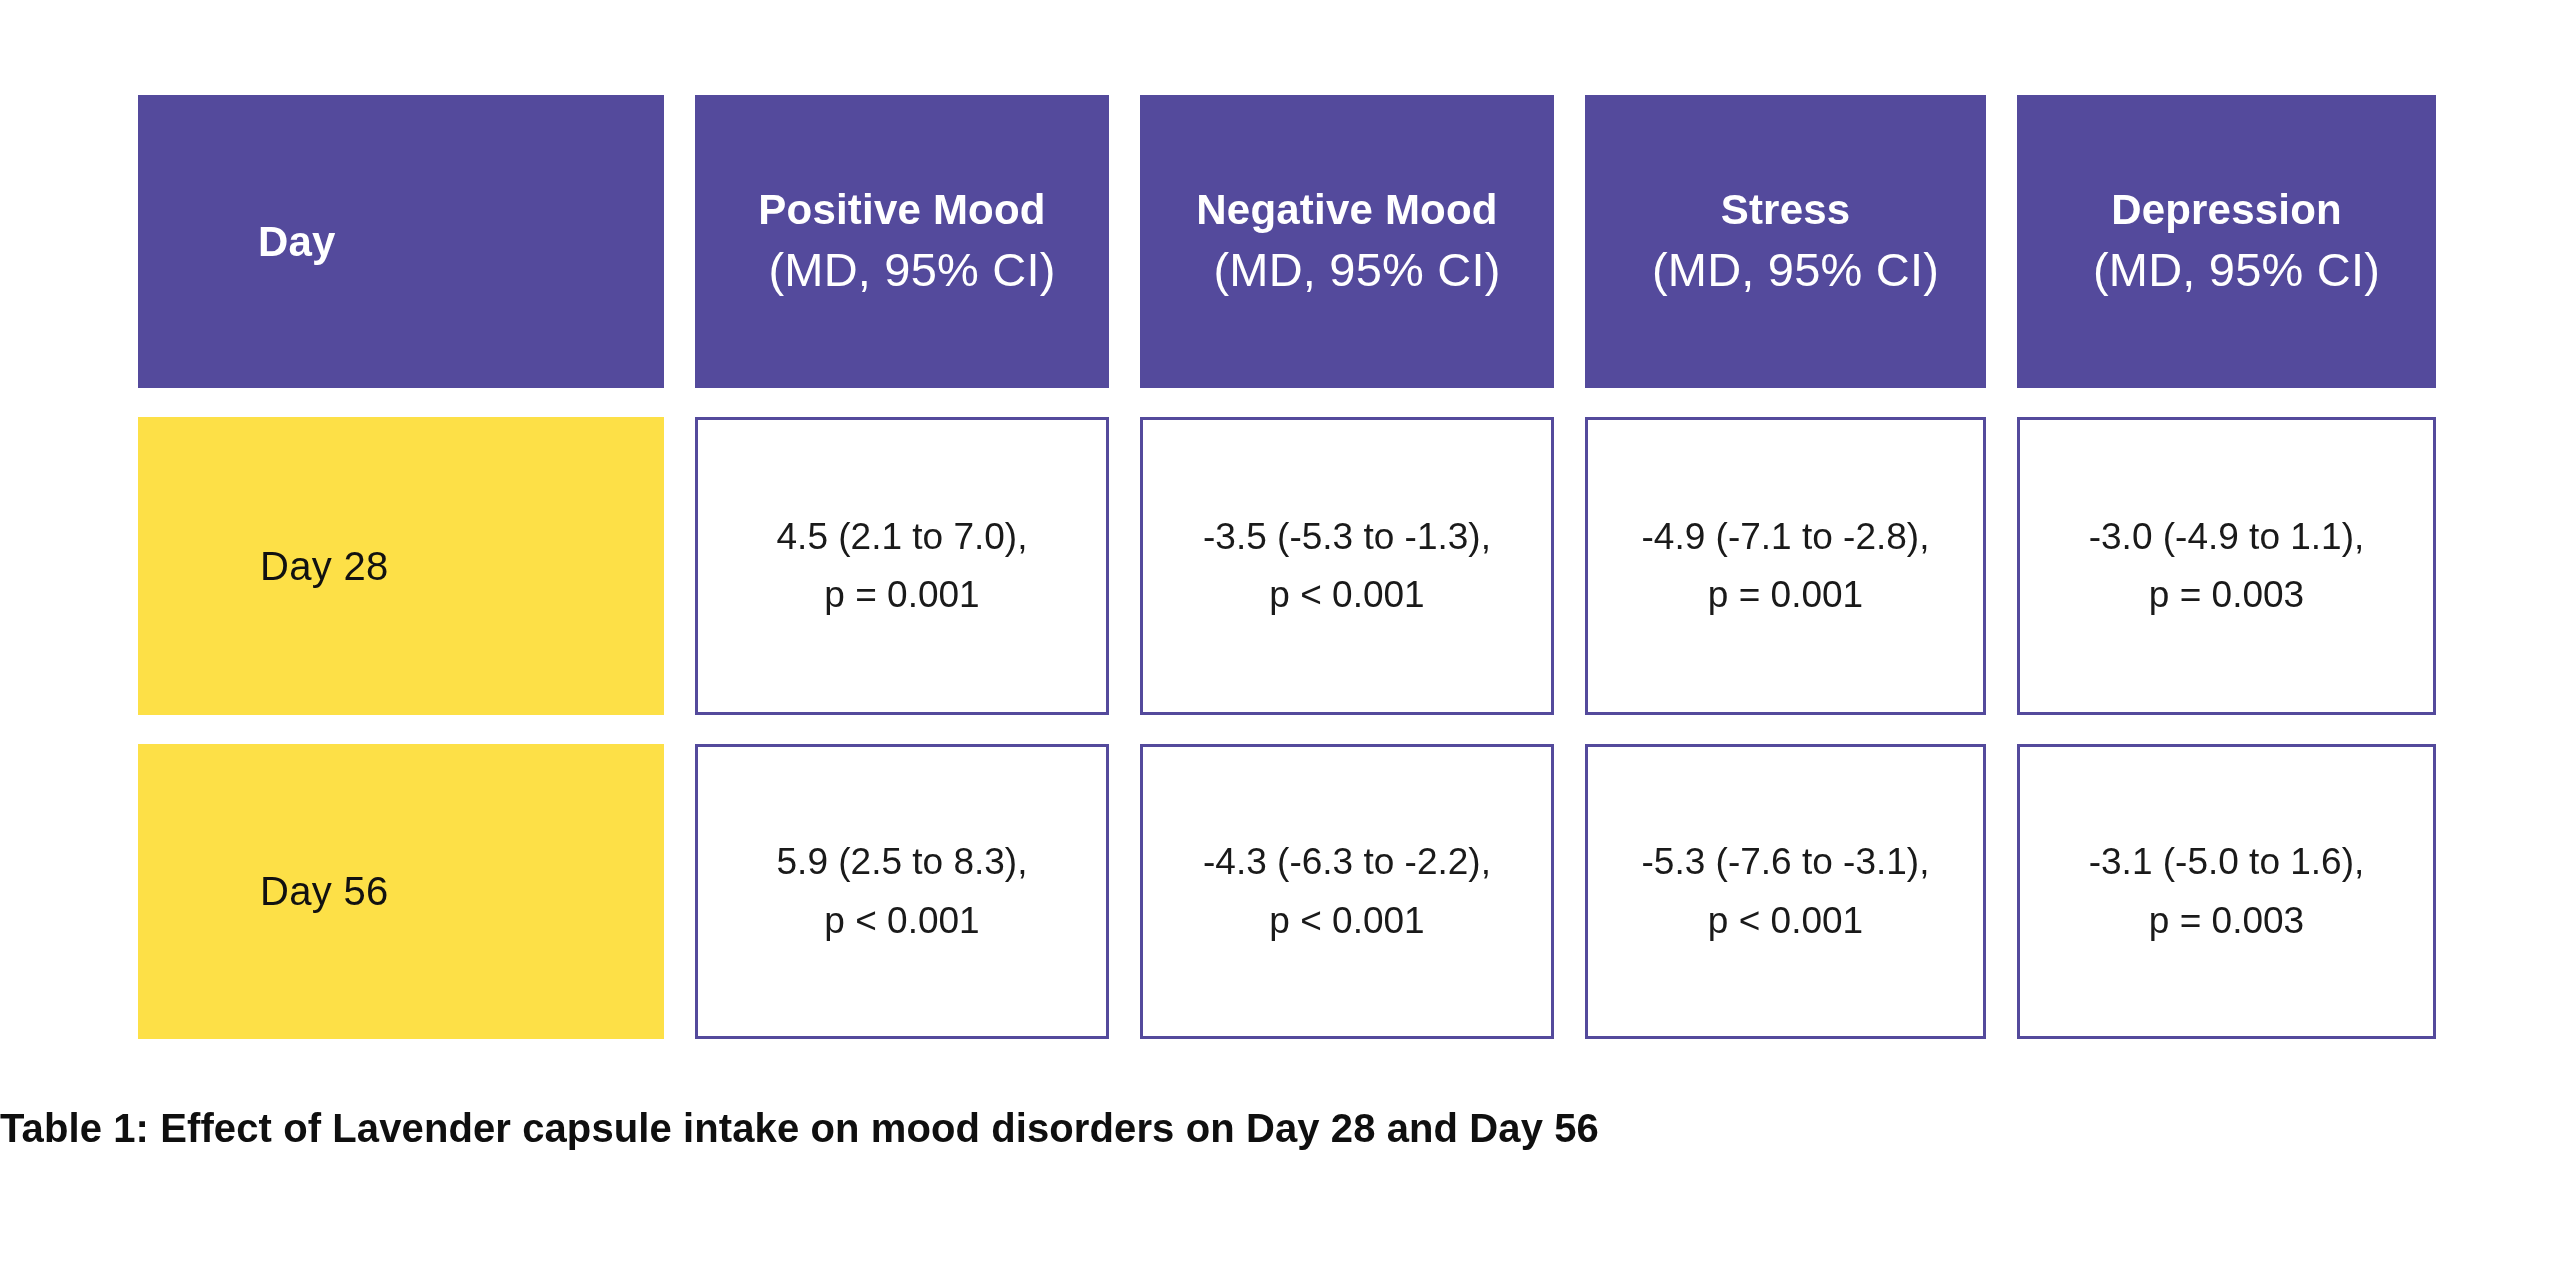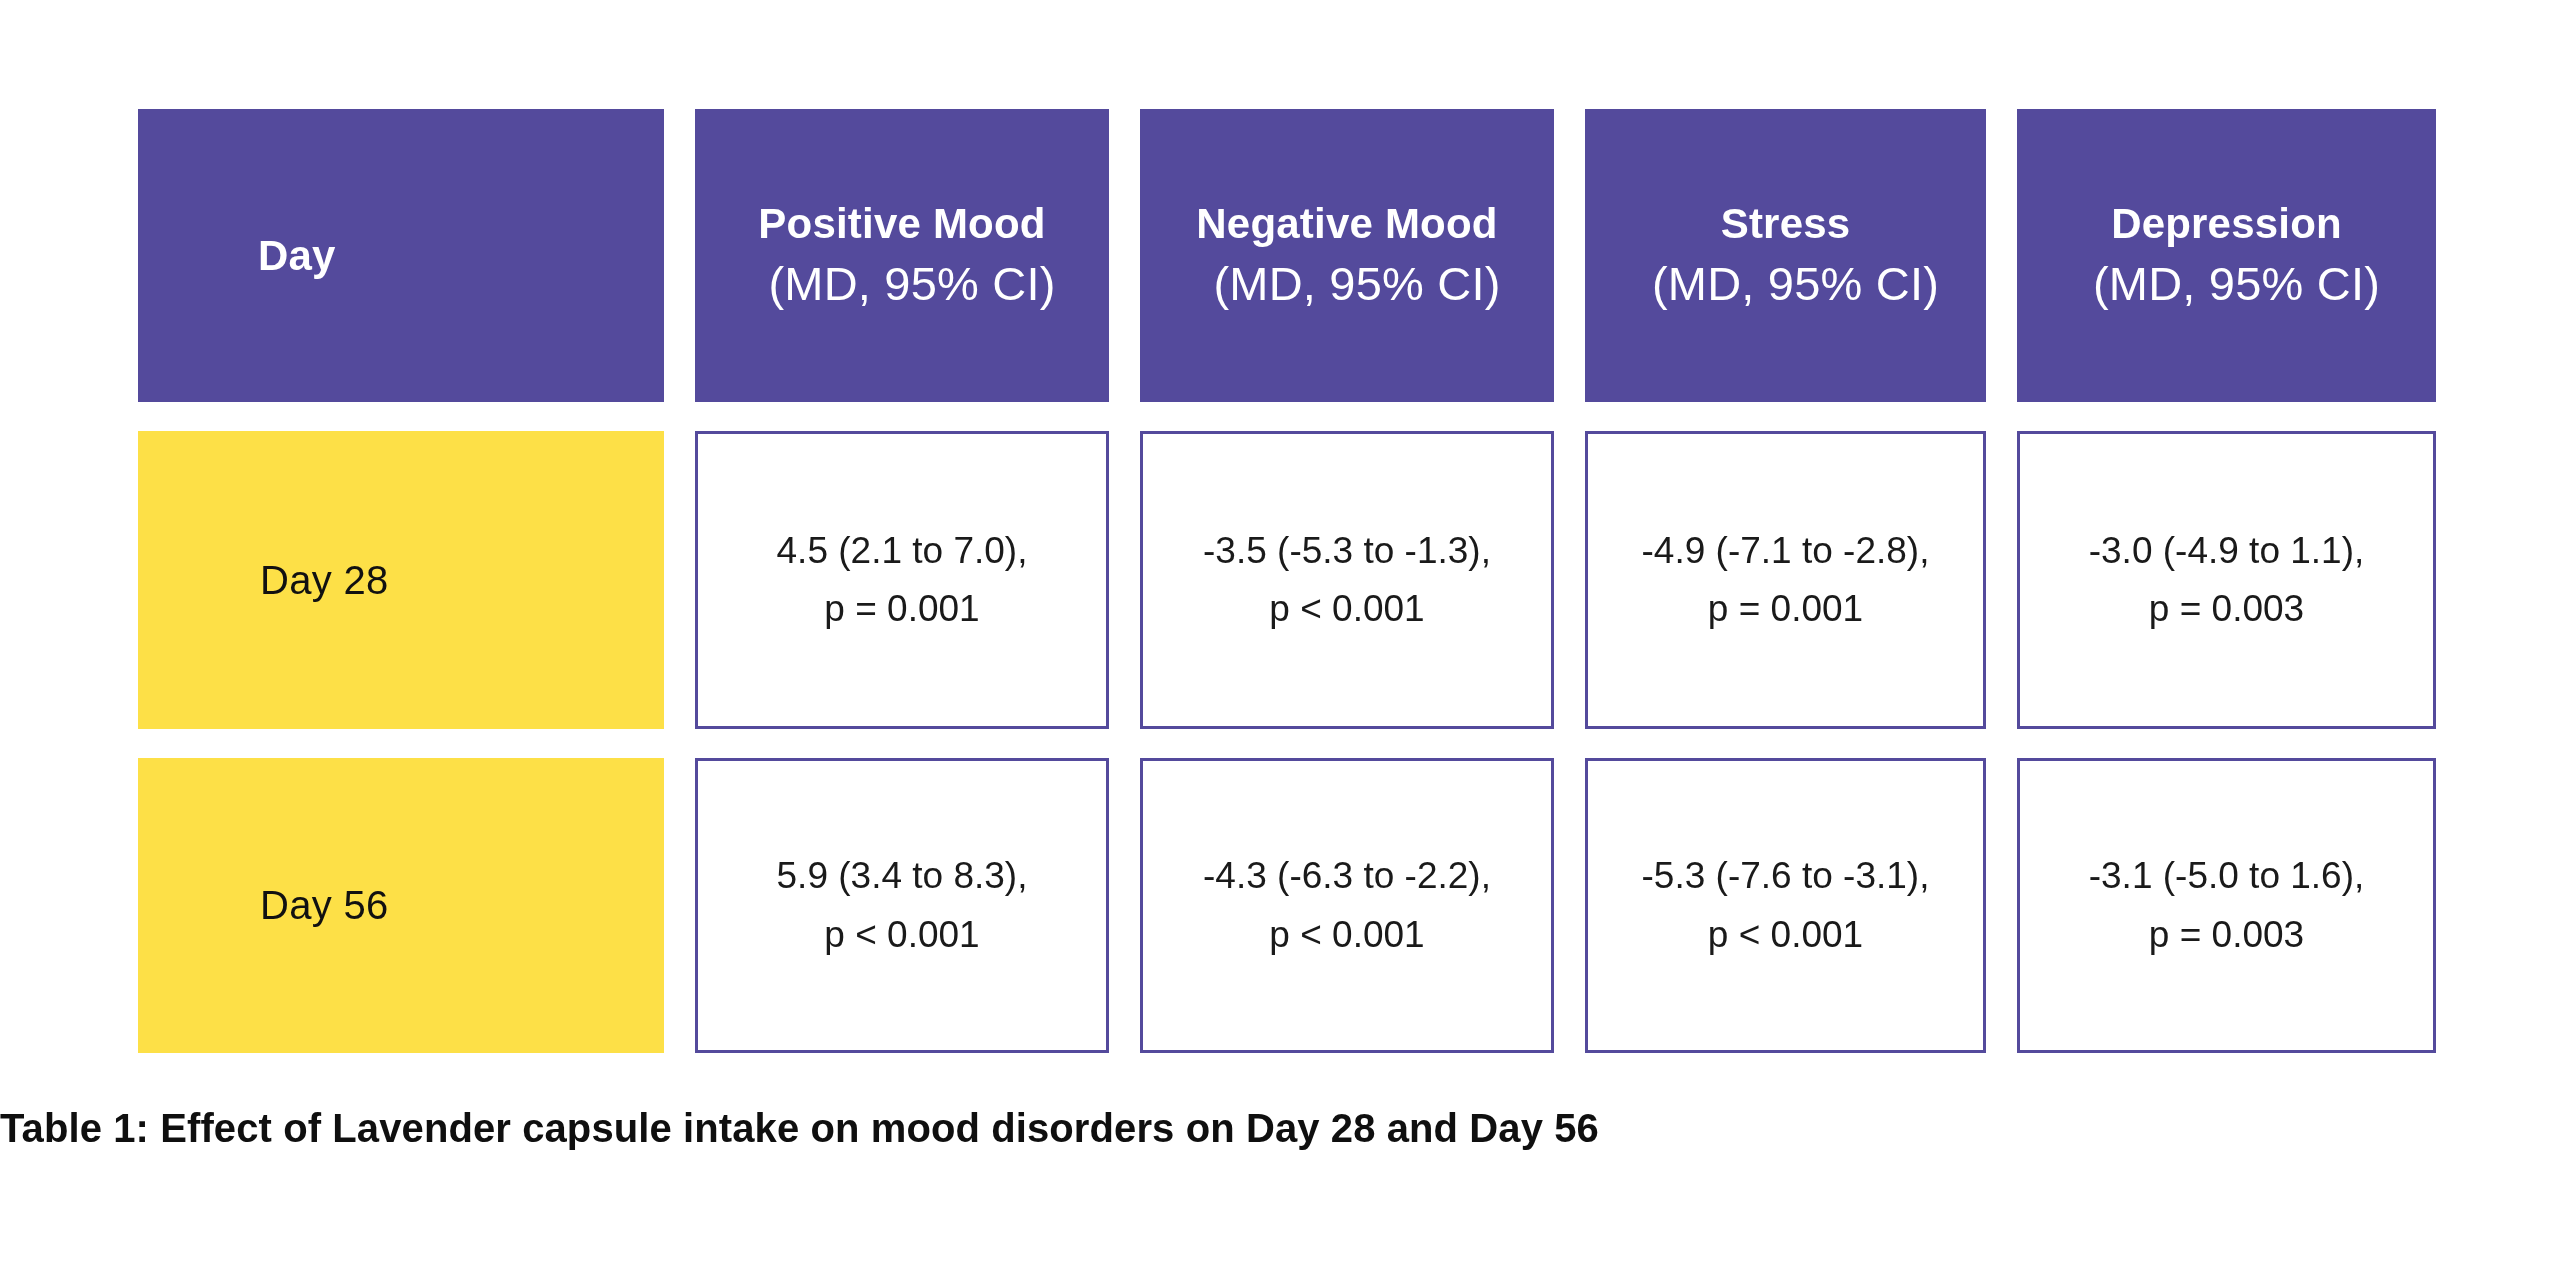--- a/index.html
+++ b/index.html
@@ -18,21 +18,21 @@
     position: relative;
     width: 2576px;
     height: 1266px;
     box-sizing: border-box;
   }
 
   
   .table-wrap {
     position: absolute;
     left: 138px;
-    top: 109px;
+    top: 95px;
     width: 2313px;
     height: 944px;
   }
 
   .grid {
     display: grid;
     grid-template-columns: 526px 414px 414px 401px 419px;
     grid-template-rows: 293px 298px 295px;
     column-gap: 31px;
     row-gap: 29px;
@@ -171,21 +171,21 @@
       <div class="dcell">
         <span class="d-line1">-3.0 (-4.9 to 1.1),</span>
         <span class="d-line2">p = 0.003</span>
       </div>
 
       <div class="ycell">
         <span>Day 56</span>
       </div>
 
       <div class="dcell">
-        <span class="d-line1">5.9 (3.4 to 8.3),</span>
+        <span class="d-line1">5.9 (2.5 to 8.3),</span>
         <span class="d-line2">p &lt; 0.001</span>
       </div>
 
       <div class="dcell">
         <span class="d-line1">-4.3 (-6.3 to -2.2),</span>
         <span class="d-line2">p &lt; 0.001</span>
       </div>
 
       <div class="dcell">
         <span class="d-line1">-5.3 (-7.6 to -3.1),</span>

